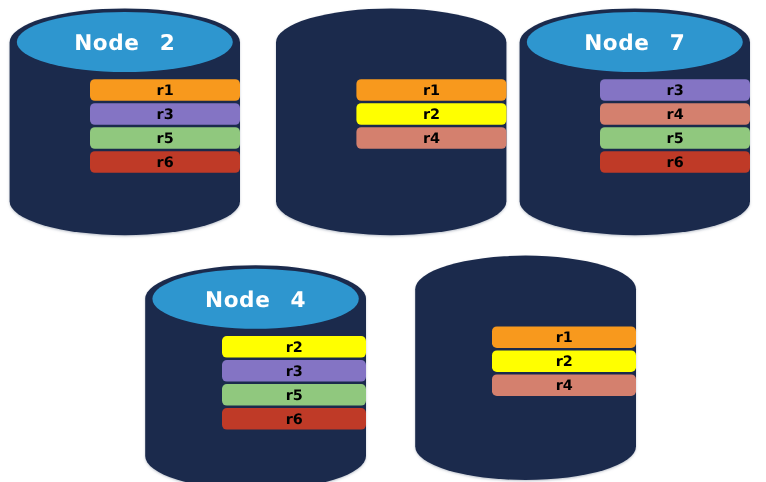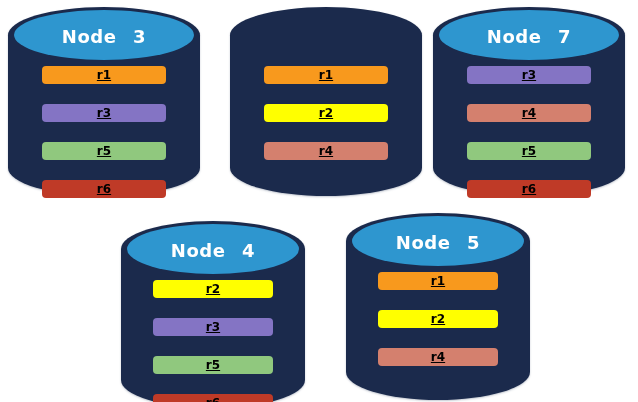--- a/index.html
+++ b/index.html
@@ -31,39 +31,39 @@
     display:flex;align-items:center;justify-content:center;
   }
   .node-title{
     color:var(--node_title_text,#fff);
     font-size:18px;font-weight:bold;
     letter-spacing:.5px;word-spacing:10px;
     transform:translateY(1px);
   }
   .bars{
     position:absolute;left:0;right:0;top:59px;
-    display:flex;flex-direction:column;align-items:center;gap:20px;text-decoration:underline;
+    display:flex;flex-direction:column;align-items:flex-end;gap:2px;
   }
   .bar{
     width:65%;height:18px;line-height:18px;
     border-radius:4px;
     text-align:center;
     color:var(--bar_text,#000);
     font-size:12px;font-weight:bold;
   }
 </style>
 </head>
 <body>
 
 <div id="canvas">
 
   <figure class="node n1">
     <div class="cyl-body"></div>
     <div class="cyl-top">
-      <div class="node-title">Node 3</div>
+      <div class="node-title">Node 2</div>
     </div>
     <div class="bars">
       <div class="bar" style="background: rgb(248, 153, 29);">r1</div>
       <div class="bar" style="background: rgb(132, 116, 196);">r3</div>
       <div class="bar" style="background: rgb(144, 200, 126);">r5</div>
       <div class="bar" style="background: rgb(191, 58, 39);">r6</div>
     </div>
   </figure>
 
   <figure class="node n2">
@@ -96,23 +96,20 @@
     <div class="bars">
       <div class="bar" style="background: rgb(255, 255, 0);">r2</div>
       <div class="bar" style="background: rgb(132, 116, 196);">r3</div>
       <div class="bar" style="background: rgb(144, 200, 126);">r5</div>
       <div class="bar" style="background: rgb(191, 58, 39);">r6</div>
     </div>
   </figure>
 
   <figure class="node n5">
     <div class="cyl-body"></div>
-    <div class="cyl-top">
-      <div class="node-title">Node 5</div>
-    </div>
     <div class="bars">
       <div class="bar" style="background: rgb(248, 153, 29);">r1</div>
       <div class="bar" style="background: rgb(255, 255, 0);">r2</div>
       <div class="bar" style="background: rgb(212, 128, 110);">r4</div>
     </div>
   </figure>
 
 </div>
 
 </body></html>

